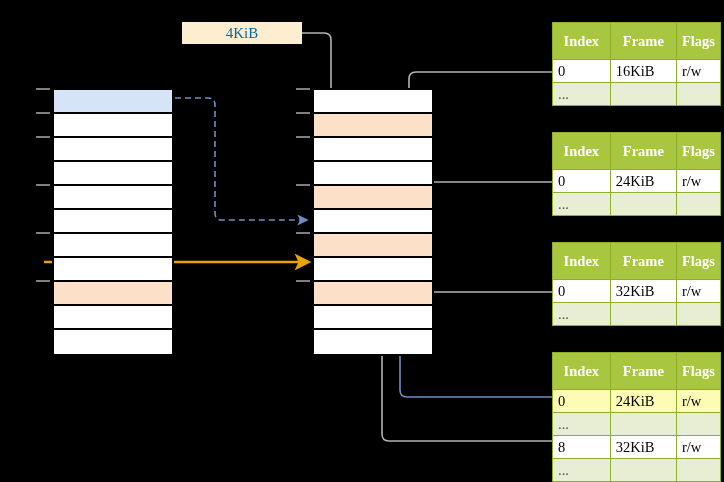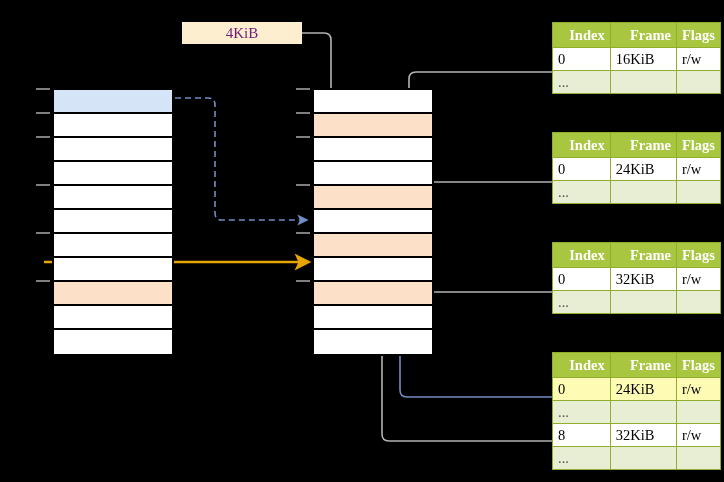--- a/index.html
+++ b/index.html
@@ -37,21 +37,21 @@
     height: 2px;
     width: 14px;
     background: #7f7f7f;
   }
 
   
   .labelbox {
     position: absolute;
     box-sizing: border-box;
     background: #fdeed0;
-    color: #701a75;
+    color: #0369a1;
     font-size: 15px;
     text-align: center;
     line-height: 22px;
     height: 22px;
   }
 
   
   .ptable {
     position: absolute;
     box-sizing: border-box;
@@ -60,22 +60,22 @@
     font-size: 14.5px;
   }
   .ptable table {
     border-collapse: collapse;
     width: 100%;
   }
   .ptable th {
     background: #a8c63f;
     color: #fff;
     font-weight: bold;
-    text-align: right;
-    padding: 2px 5px;
+    text-align: center;
+    padding: 8px 5px;
     border: 1px solid #8fae2c;
     font-size: 14.5px;
     height: 20px;
   }
   .ptable td {
     background: #fff;
     color: #000;
     text-align: left;
     padding: 1px 5px;
     border: 1px solid #8fae2c;

